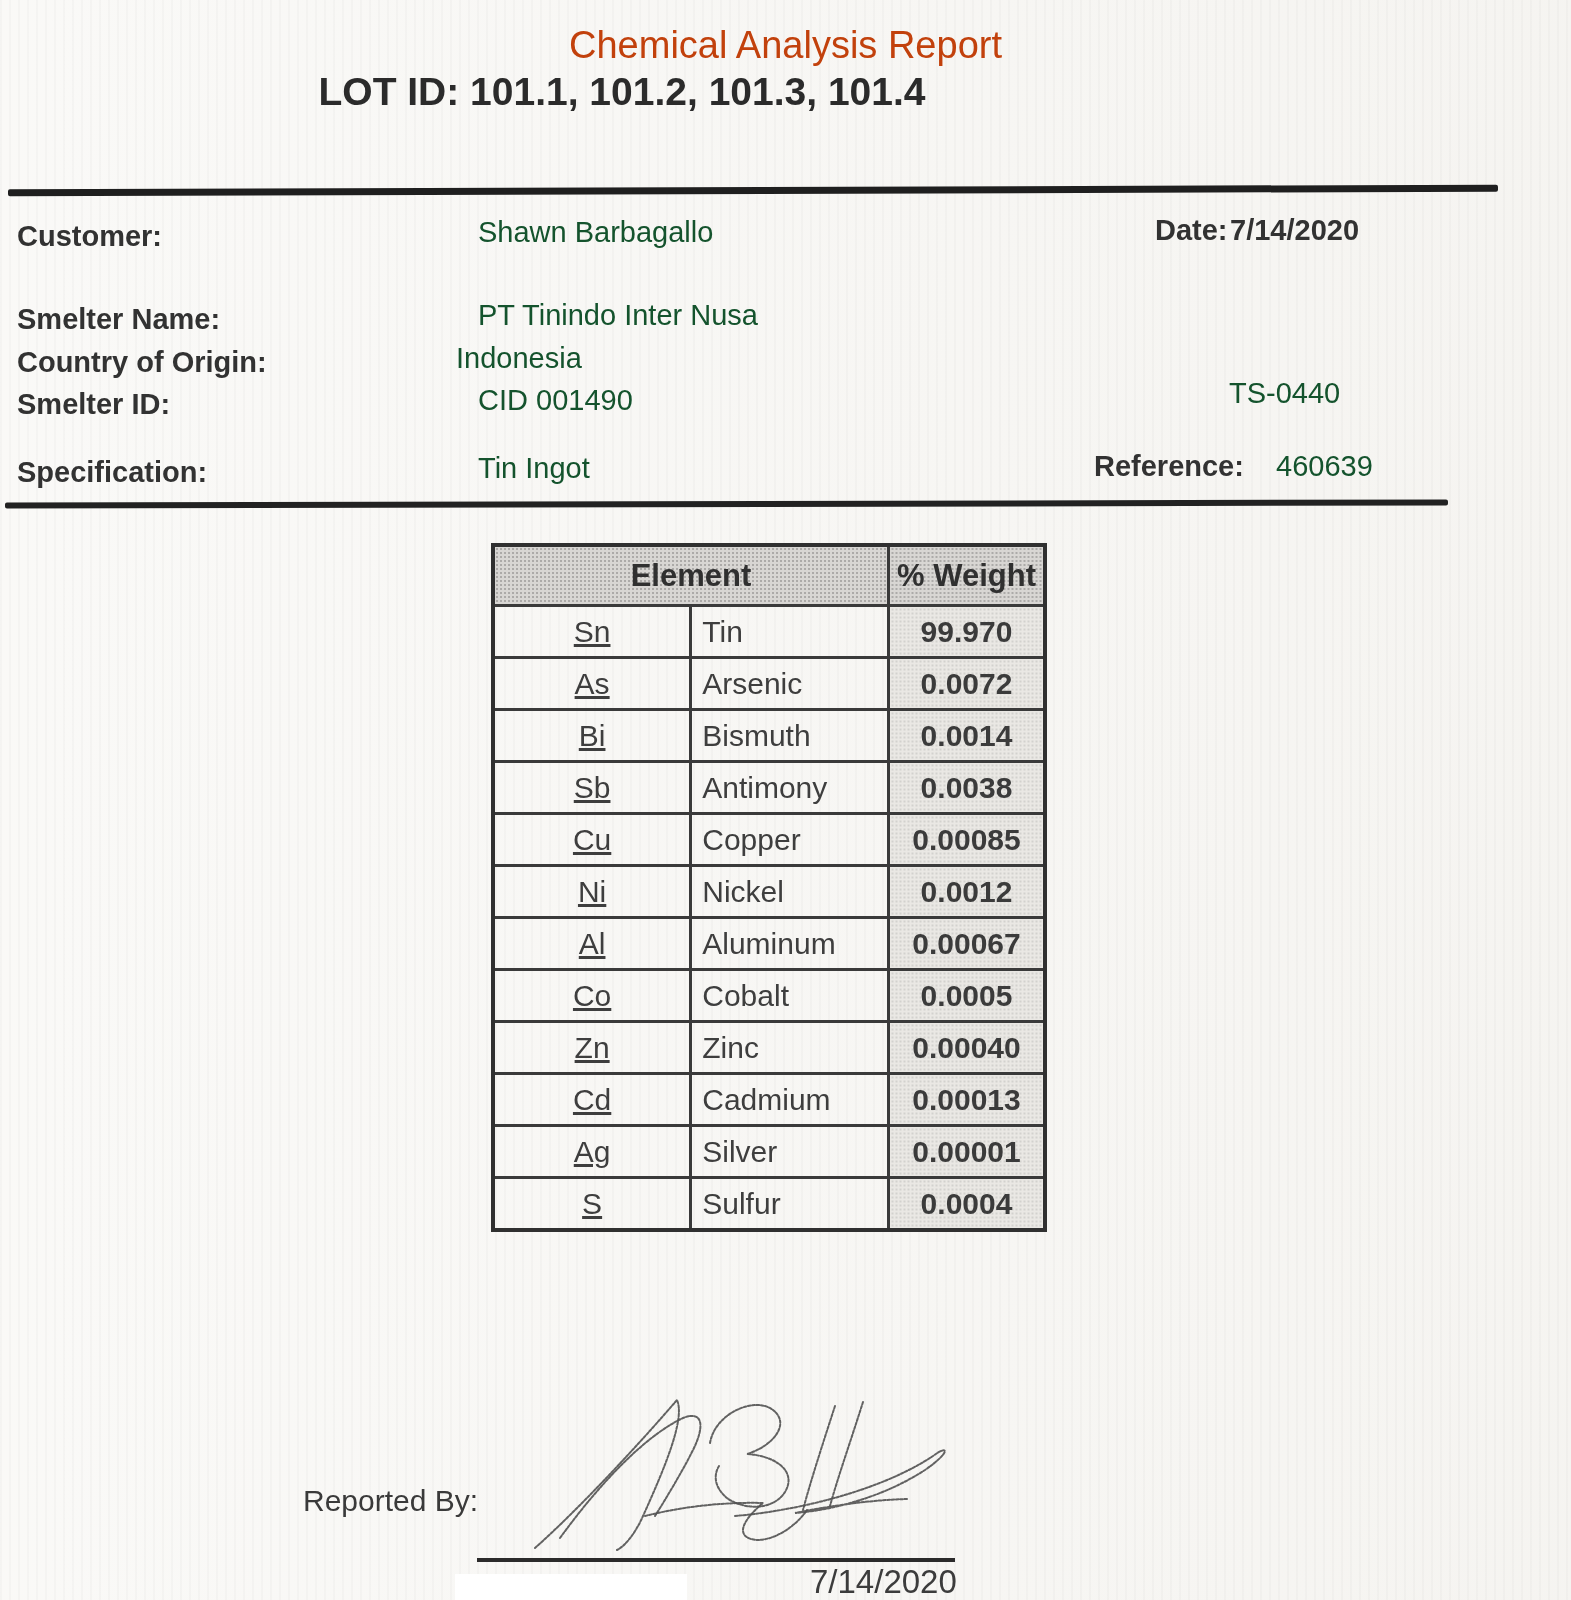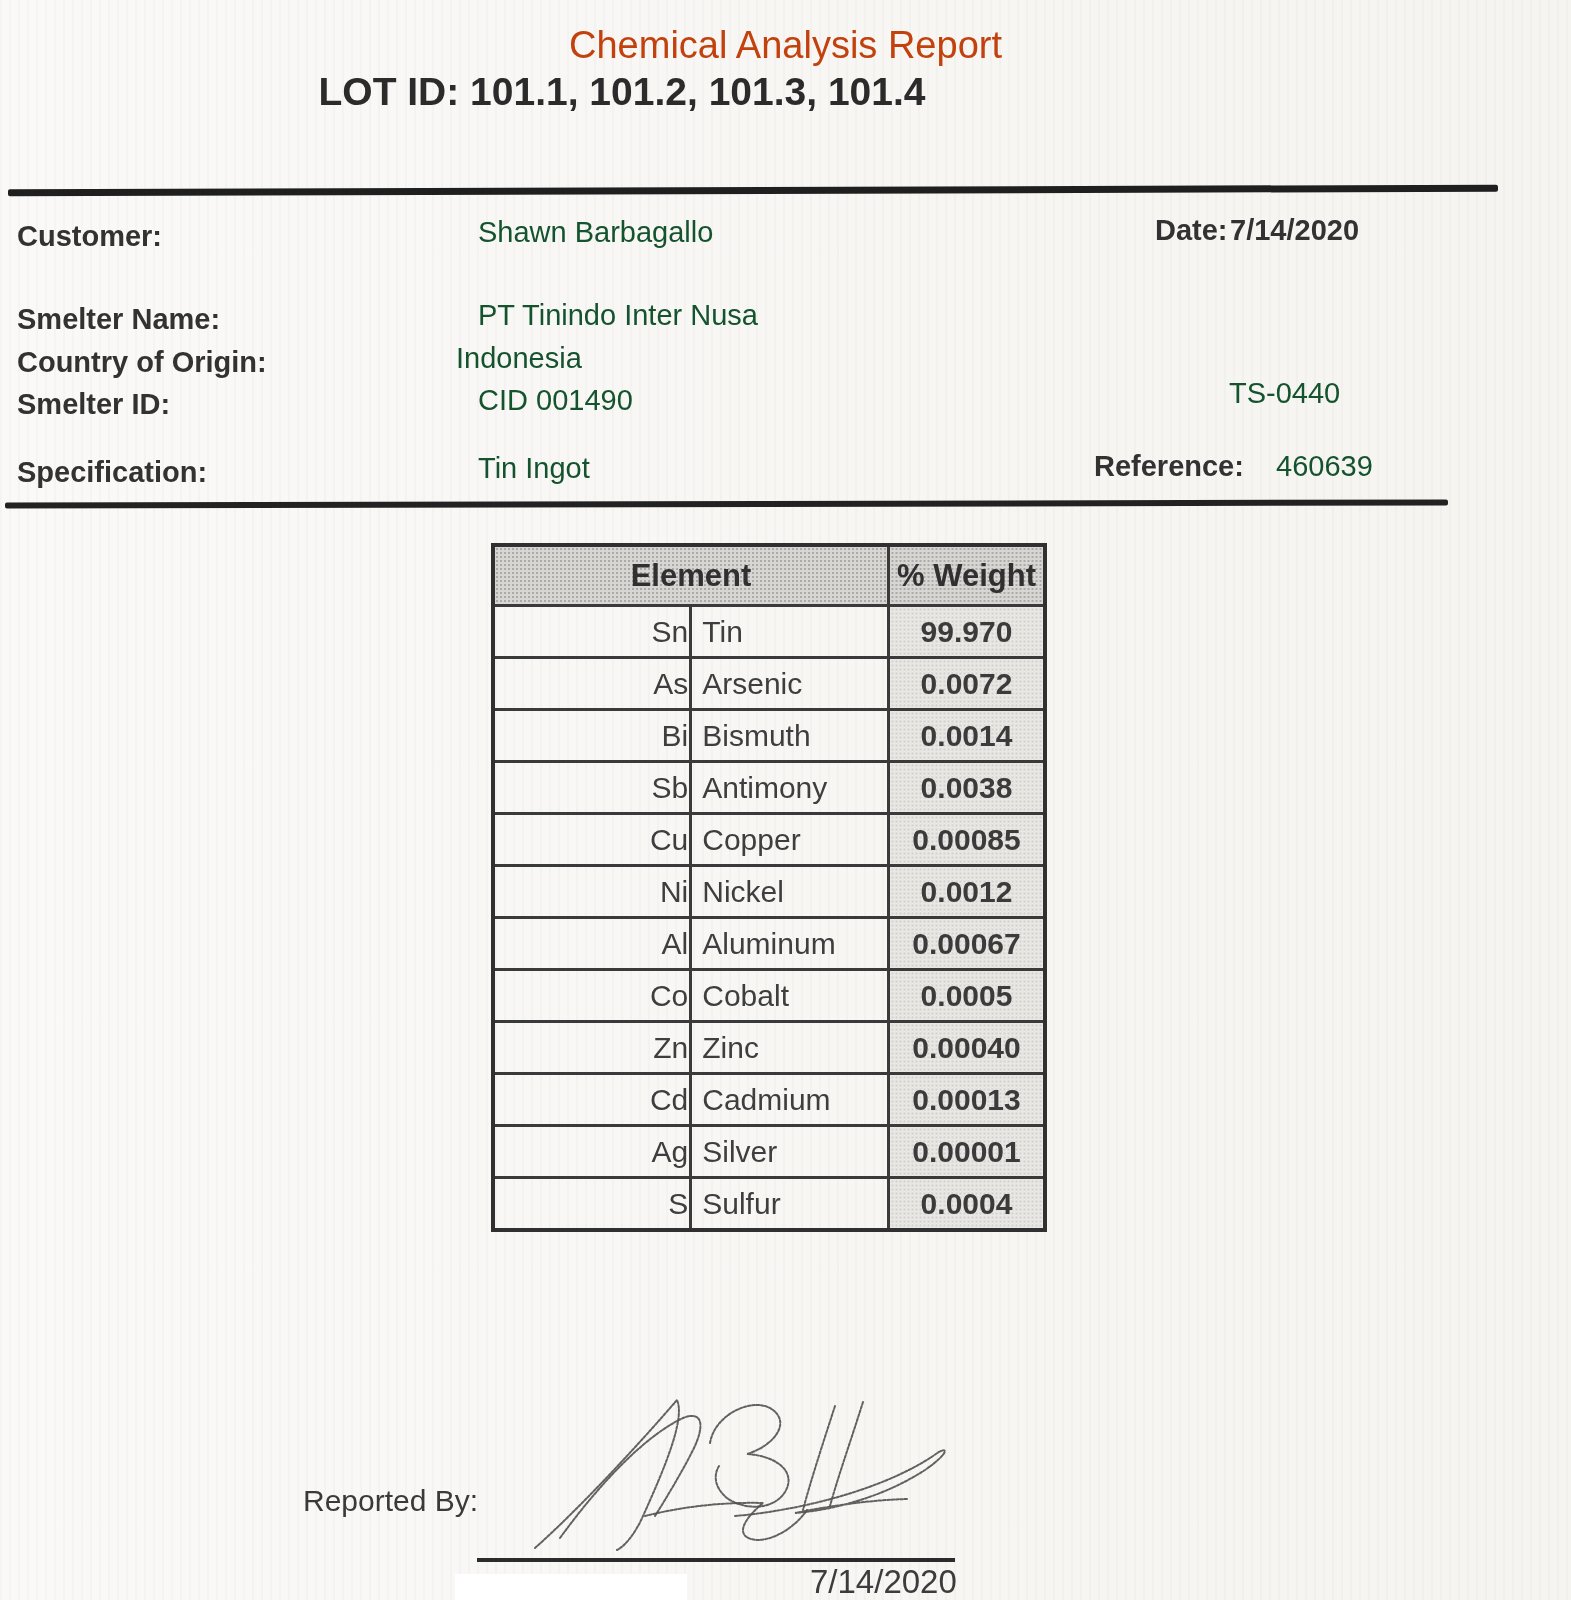--- a/index.html
+++ b/index.html
@@ -56,21 +56,21 @@
   [data-name="analysis-table"] th,
   [data-name="analysis-table"] td { border:3px solid #3a3a3a; overflow:hidden; }
   [data-name="analysis-table"] { border:4px solid #303030; }
   [data-name="analysis-table"] thead th {
     height:55px; font-size:31px; font-weight:700; color:#303030;
     background-color:#d8d6d3;
     background-image:radial-gradient(rgba(70,70,70,0.30) 1px, transparent 1.3px);
     background-size:4px 4px;
   }
   [data-name="analysis-table"] tbody td { height:47px; }
-  td.sym  { width:150px; text-align:right; }
+  td.sym  { width:150px; text-align:center;text-decoration:underline; }
   td.elname { width:310px; text-align:left; padding-left:10px; }
   td.wt, th.wt {
     width:151px; text-align:center; font-weight:700; color:#3b3b3b;
   }
   td.wt {
     background-color:#eae8e4;
     background-image:radial-gradient(rgba(90,90,90,0.16) 1px, transparent 1.3px);
     background-size:4px 4px;
   }
 

